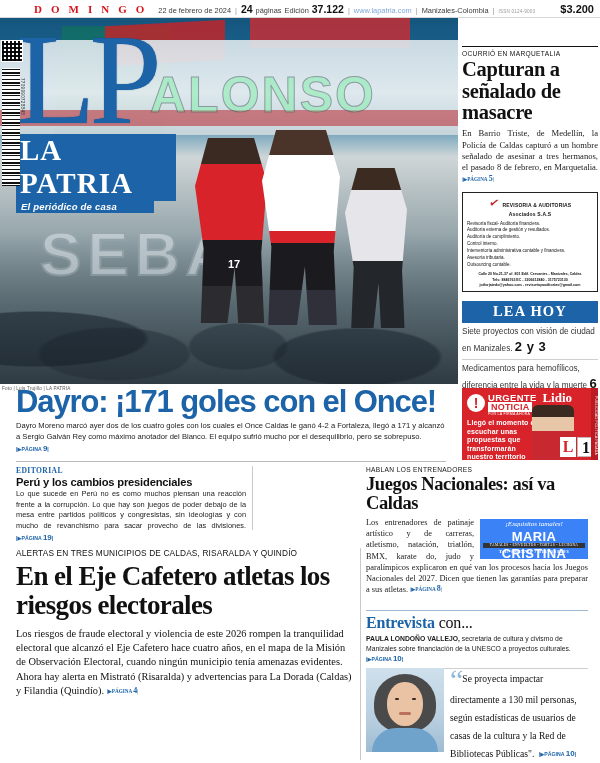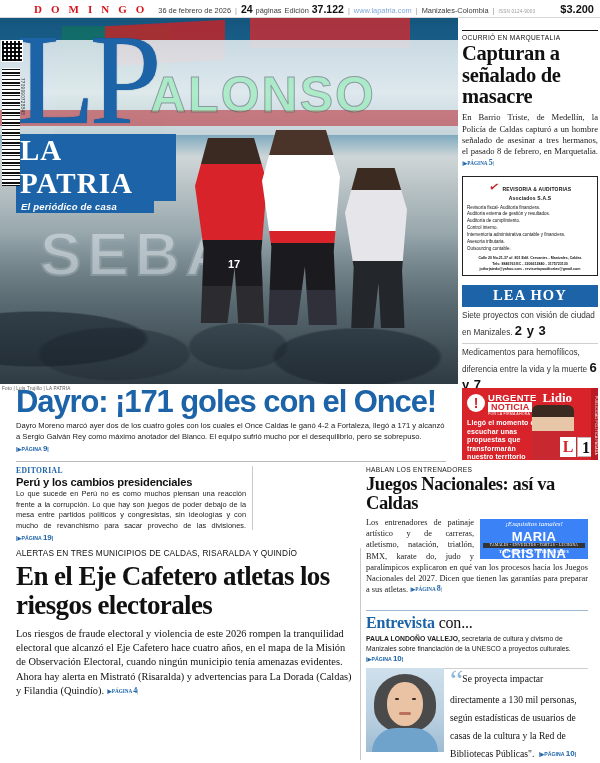--- a/index.html
+++ b/index.html
@@ -100,21 +100,21 @@
     background:
       repeating-linear-gradient(90deg,#111 0 2px,#fff 2px 4px),
       repeating-linear-gradient(0deg,#111 0 2px,#fff 2px 4px);
     background-blend-mode:multiply; border:1px solid #fff;}
   .barcode{position:absolute;left:2px;top:50px;width:18px;height:118px;z-index:6;
     background:repeating-linear-gradient(0deg,#111 0 1px,#fff 1px 2px,#111 2px 4px,#fff 4px 6px,#111 6px 7px,#fff 7px 10px);}
   .barcode-num{position:absolute;left:20px;top:60px;writing-mode:vertical-rl;
     font-size:4.6px;color:#333;z-index:6;letter-spacing:.3px;}
 
   
-  .rcol{ position:absolute; left:462px; top:12px; width:136px; }
+  .rcol{ position:absolute; left:462px; top:28px; width:136px; }
   .rdiv{ border-top:1px solid #111; margin:0 0 3px 0; }
   .kicker{ font-size:6.6px; letter-spacing:.35px; color:#111; text-transform:uppercase; margin-bottom:2px;}
   .rhead{
     font-family:"Liberation Serif", serif; font-weight:bold; font-size:20.5px;
     line-height:1.06; color:#111; letter-spacing:-.3px; margin-bottom:4px;
   }
   .rbody{ font-family:"Liberation Serif", serif; font-size:8.6px; line-height:1.33; color:#1a1a1a; text-align:justify;}
   .pagref{ display:inline-block; font-size:5.2px; color:#1c63a8; font-weight:bold; vertical-align:1px; white-space:nowrap;}
   .pagref .bar{color:#1c63a8;}
   .pagref .n{ font-size:8px; color:#1c63a8; font-weight:bold;}
@@ -252,21 +252,21 @@
       <span>D</span>
       <span>O</span>
       <span>M</span>
       <span>I</span>
       <span>N</span>
       <span>G</span>
       <span>O</span>
     </div>
     <div class="topinfo">
 
-      <span>36 de febrero de 2026</span>
+      <span>22 de febrero de 2024</span>
       <span class="sep">|</span>
       <b>24</b>
       <span>páginas</span>
       <span>Edición</span>
       <b>37.122</b>
       <span class="sep">|</span>
       <span class="url">www.lapatria.com</span>
       <span class="sep">|</span>
       <span>Manizales-Colombia</span>
       <span class="sep">|</span>

